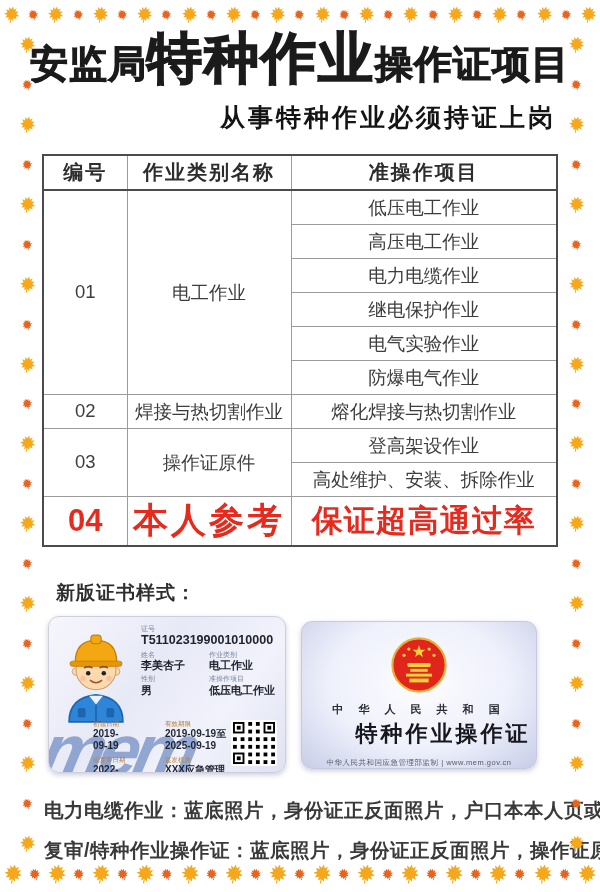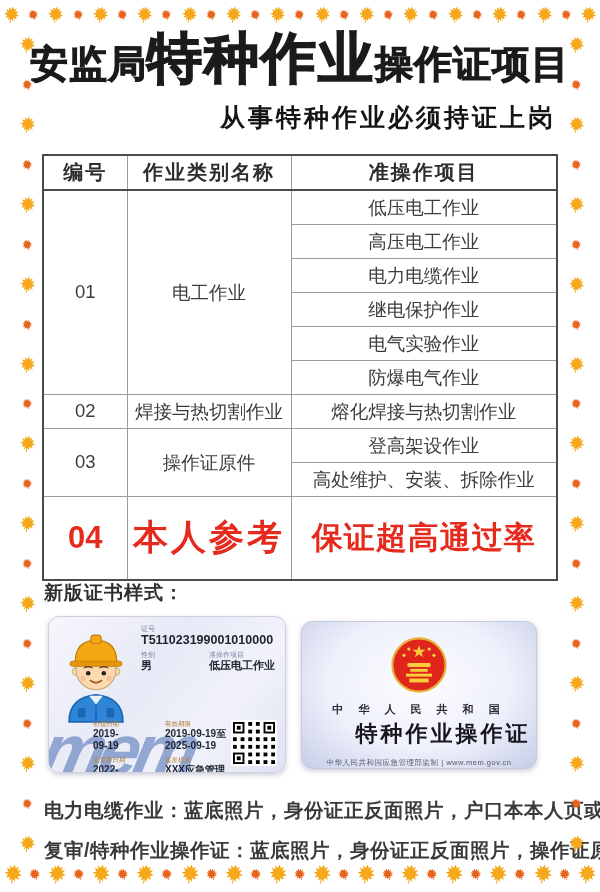--- a/index.html
+++ b/index.html
@@ -49,28 +49,28 @@
     font-size:18.5px; color:#3d3d3d; padding:0 2px;
   }
   table.ops th{
     height:35px; font-size:20px; font-weight:bold; color:#2d2d2d;
     border-bottom:2px solid #4b4b4b; letter-spacing:2px;
   }
   tr.r-sub td{ height:34px; }
   tr.r-02 td{ height:34px; }
   tr.r-03 td{ height:34px; }
   tr.r-hl td{
-    height:84px; color:var(--highlight-red); font-weight:bold;
+    height:50px; color:var(--highlight-red); font-weight:bold;
   }
   tr.r-hl td.c-no{ font-size:31px; }
   tr.r-hl td.c-cat{ font-size:35px; letter-spacing:3px; }
   tr.r-hl td.c-item{ font-size:31px; letter-spacing:1px; }
   
   .cert-label{
-    position:absolute; left:44px; top:580px;
+    position:absolute; left:56px; top:580px;
     font-size:19px; font-weight:bold; color:#2e2e2e; letter-spacing:1px;
   }
   .card{ position:absolute; border-radius:11px; box-shadow:0 2px 5px rgba(60,60,110,.25); overflow:hidden; }
   .card-front{
     left:48px; top:616px; width:238px; height:157px;
     background:linear-gradient(128deg,#f6f6fc 0%,#e7e9f6 40%,#f1f2fb 70%,#dfe2f2 100%);
     border:1px solid #cecede;
   }
   .card-back{
     left:301px; top:621px; width:236px; height:148px;
@@ -511,20 +511,30 @@
           <path d="M49 48 Q54 45 59 48" stroke="#6b4a2b" stroke-width="1.5" fill="none"></path>
           <path d="M38 62 Q45 68 52 62" stroke="#a0522d" stroke-width="1.8" fill="none"></path>
           <circle cx="30" cy="60" r="3" fill="#f6b5a0" opacity=".7"></circle>
           <circle cx="60" cy="60" r="3" fill="#f6b5a0" opacity=".7"></circle>
         </svg>
       </div>
       <div class="cf-fields">
         <div class="fld">
           <span class="fld-label">证号</span>
           <span class="fld-value certno">T511023199001010000</span>
+        </div>
+        <div class="fld-pair">
+          <div class="fld">
+            <span class="fld-label">姓名</span>
+            <span class="fld-value">李美杏子</span>
+          </div>
+          <div class="fld">
+            <span class="fld-label">作业类别</span>
+            <span class="fld-value">电工作业</span>
+          </div>
         </div>
         <div class="fld-pair">
           <div class="fld">
             <span class="fld-label">性别</span>
             <span class="fld-value">男</span>
           </div>
           <div class="fld">
             <span class="fld-label">准操作项目</span>
             <span class="fld-value">低压电工作业</span>
           </div>

